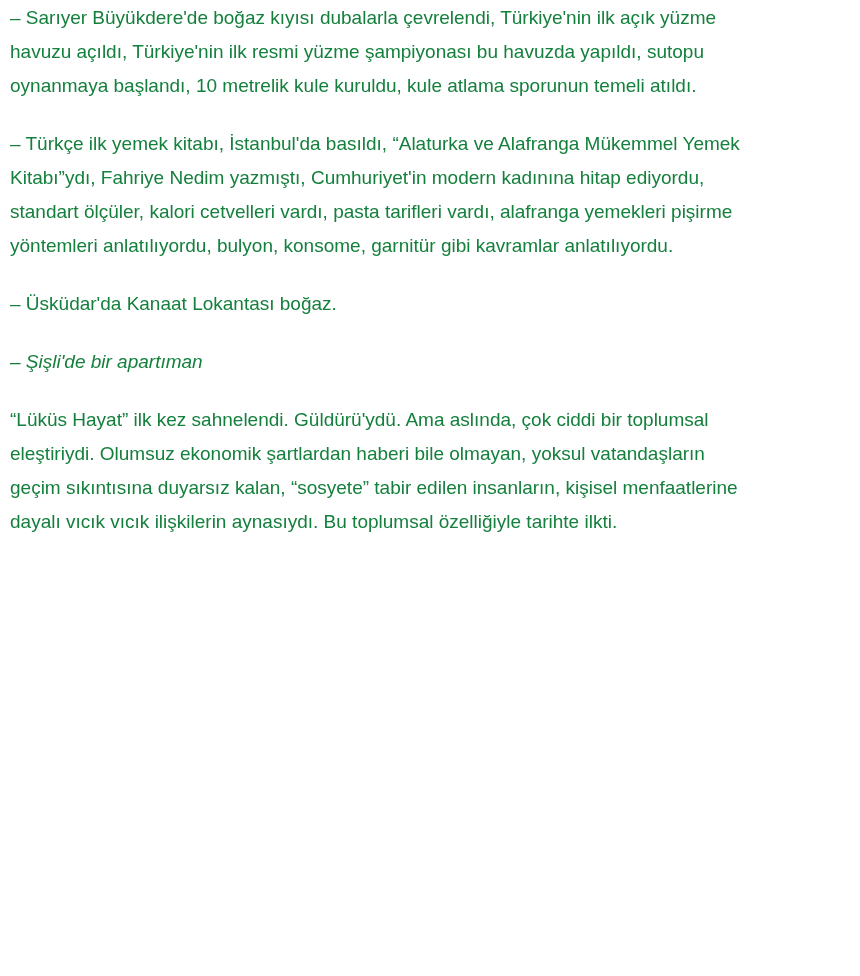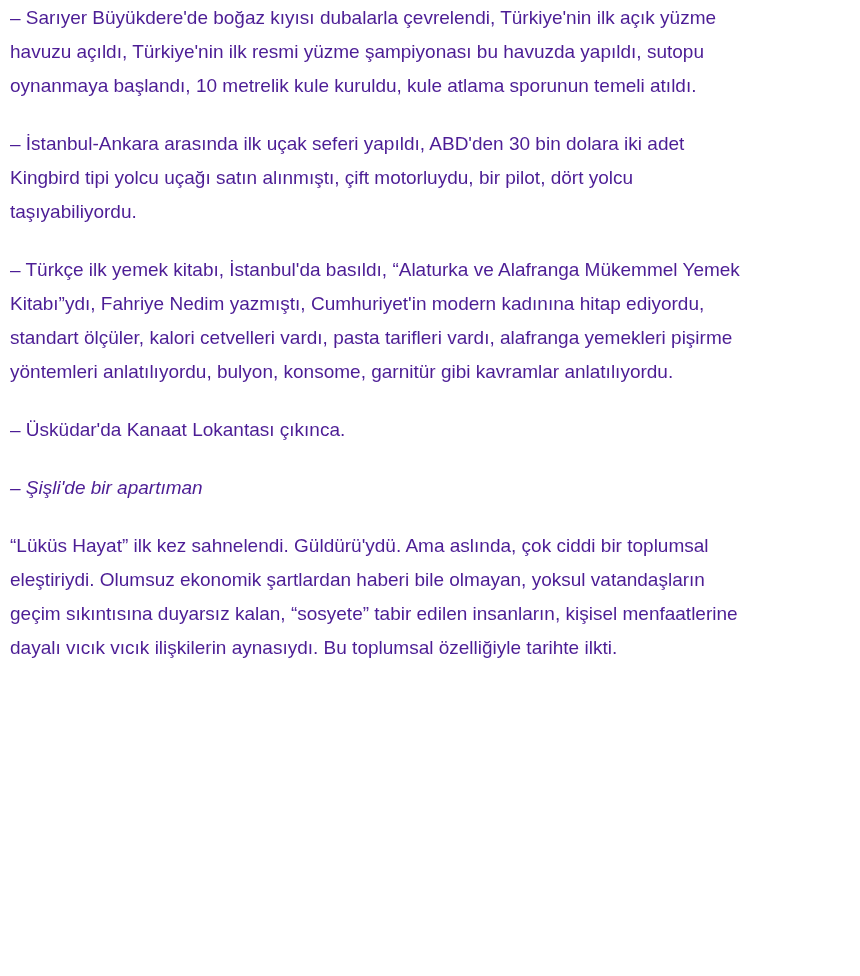--- a/index.html
+++ b/index.html
@@ -13,50 +13,47 @@
     box-sizing: border-box;
     padding: 1px 10px 0 10px;
   }
   article {
     width: 840px;
   }
   p {
     font-family: "Liberation Sans", sans-serif;
     font-size: 19px;
     line-height: 34px;
-    color: #4c1d95;
+    color: #15803d;
     margin: 0 0 24px 0;
     white-space: pre-line; 
   }
   p.verse {
     font-style: italic;
   }
   p:last-child {
     margin-bottom: 13px;
   }
 </style>
 </head>
 <body>
 
 <article>
   <p>– Sarıyer Büyükdere'de boğaz kıyısı dubalarla çevrelendi, Türkiye'nin ilk açık yüzme
 havuzu açıldı, Türkiye'nin ilk resmi yüzme şampiyonası bu havuzda yapıldı, sutopu
 oynanmaya başlandı, 10 metrelik kule kuruldu, kule atlama sporunun temeli atıldı.</p>
 
-  <p>– İstanbul-Ankara arasında ilk uçak seferi yapıldı, ABD'den 30 bin dolara iki adet
-Kingbird tipi yolcu uçağı satın alınmıştı, çift motorluydu, bir pilot, dört yolcu
-taşıyabiliyordu.</p>
 
 
   <p>– Türkçe ilk yemek kitabı, İstanbul'da basıldı, “Alaturka ve Alafranga Mükemmel Yemek
 Kitabı”ydı, Fahriye Nedim yazmıştı, Cumhuriyet'in modern kadınına hitap ediyordu,
 standart ölçüler, kalori cetvelleri vardı, pasta tarifleri vardı, alafranga yemekleri pişirme
 yöntemleri anlatılıyordu, bulyon, konsome, garnitür gibi kavramlar anlatılıyordu.</p>
 
-  <p>– Üsküdar'da Kanaat Lokantası çıkınca.</p>
+  <p>– Üsküdar'da Kanaat Lokantası boğaz.</p>
 
   <p class="verse">– Şişli'de bir apartıman</p>
 
 
 
 
   <p>“Lüküs Hayat” ilk kez sahnelendi. Güldürü'ydü. Ama aslında, çok ciddi bir toplumsal
 eleştiriydi. Olumsuz ekonomik şartlardan haberi bile olmayan, yoksul vatandaşların
 geçim sıkıntısına duyarsız kalan, “sosyete” tabir edilen insanların, kişisel menfaatlerine
 dayalı vıcık vıcık ilişkilerin aynasıydı. Bu toplumsal özelliğiyle tarihte ilkti.</p>

